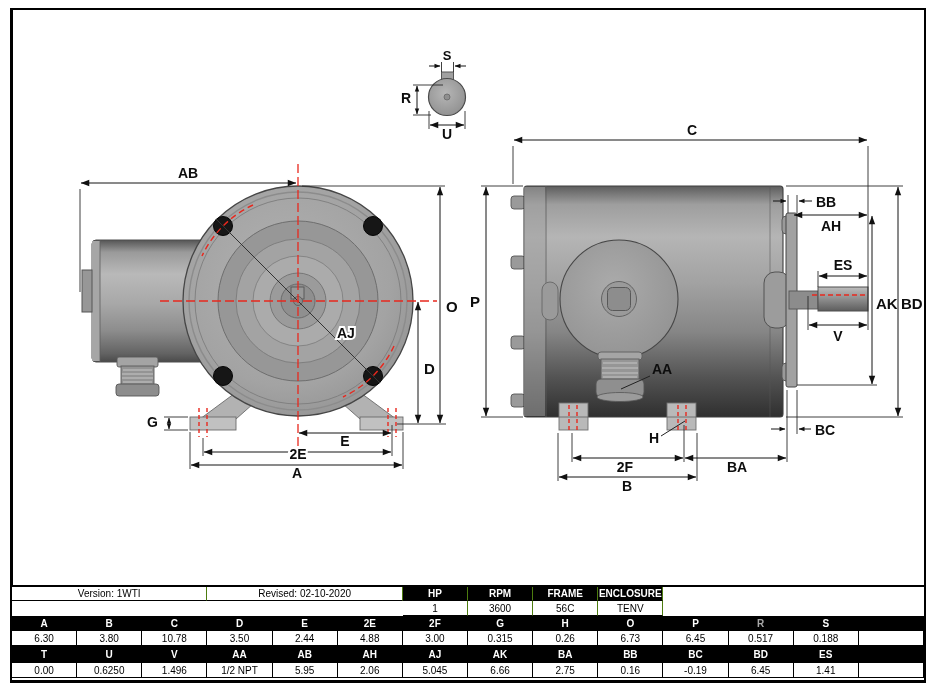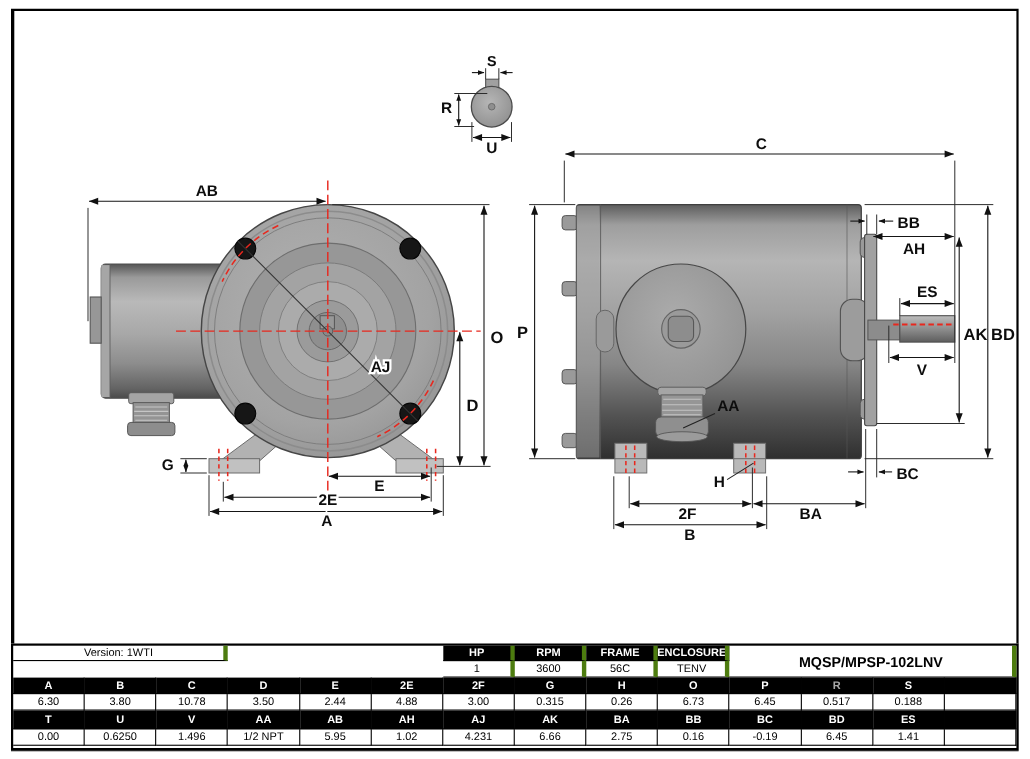--- a/index.html
+++ b/index.html
@@ -8,21 +8,21 @@
   #frame{position:absolute;left:10px;top:8px;width:916px;height:675px;
          border:2px solid #000;border-left-width:3px;box-sizing:border-box;}
   #drawing{position:absolute;left:0;top:0;}
   
   #spec-table{position:absolute;left:10px;top:585px;width:916px;height:97px;
               border:2px solid #000;box-sizing:border-box;background:#fff;}
   .tgrid{display:grid;grid-template-columns:repeat(14,1fr);}
   #info-grid{grid-template-rows:14px 15px;}
   #dim-grid{grid-template-rows:15px 15px 17px auto;height:62px;}
   .cell{display:flex;align-items:center;justify-content:center;
-        border-right:4px solid #4d7c0f;border-bottom:1px solid #000;
+        border-right:1px solid #4d7c0f;border-bottom:1px solid #000;
         font-size:10px;color:#000;overflow:hidden;white-space:nowrap;}
   .hdr{background:#000;color:#fff;font-weight:700;}
   .c-version{grid-column:1/span 3;}
   .c-revised{grid-column:4/span 3;}
   .c-hp{grid-column:7;} .c-rpm{grid-column:8;} .c-frame{grid-column:9;} .c-encl{grid-column:10;}
   .c-model{grid-column:11/span 4;grid-row:1/span 2;font-weight:700;font-size:13px;}
   .c-disc{grid-column:1/span 6;grid-row:2;font-size:7.2px;}
   .c-v1{grid-column:7;grid-row:2;} .c-v2{grid-column:8;grid-row:2;}
   .c-v3{grid-column:9;grid-row:2;} .c-v4{grid-column:10;grid-row:2;}
   .dcell{display:flex;align-items:center;justify-content:center;
@@ -270,25 +270,25 @@
 
       <line x1="650" y1="376" x2="621" y2="389" stroke="#222" stroke-width="1"></line>
       <text x="652" y="374" font-size="14">AA</text>
     </g>
   </svg>
   </div>
 
   <div id="spec-table">
     <div id="info-grid" class="tgrid">
       <div class="cell c-version">Version: 1WTI</div>
+      <div class="cell c-revised">Revised: 02-10-2020</div>
       <div class="cell hdr c-hp">HP</div>
       <div class="cell hdr c-rpm">RPM</div>
       <div class="cell hdr c-frame">FRAME</div>
       <div class="cell hdr c-encl">ENCLOSURE</div>
-      <div class="cell c-model">MQSP/MPSP-102LNV</div>
       <div class="cell c-v1">1</div>
       <div class="cell c-v2">3600</div>
       <div class="cell c-v3">56C</div>
       <div class="cell c-v4">TENV</div>
     </div>
     <div id="dim-grid" class="tgrid">
         <div class="dcell dhead">A</div>
         <div class="dcell dhead">B</div>
         <div class="dcell dhead">C</div>
         <div class="dcell dhead">D</div>
@@ -328,22 +328,22 @@
         <div class="dcell dhead">BB</div>
         <div class="dcell dhead">BC</div>
         <div class="dcell dhead">BD</div>
         <div class="dcell dhead">ES</div>
         <div class="dcell dhead"></div>
         <div class="dcell dval">0.00</div>
         <div class="dcell dval">0.6250</div>
         <div class="dcell dval">1.496</div>
         <div class="dcell dval">1/2 NPT</div>
         <div class="dcell dval">5.95</div>
-        <div class="dcell dval">1.02</div>
-        <div class="dcell dval">4.231</div>
+        <div class="dcell dval">2.06</div>
+        <div class="dcell dval">5.045</div>
         <div class="dcell dval">6.66</div>
         <div class="dcell dval">2.75</div>
         <div class="dcell dval">0.16</div>
         <div class="dcell dval">-0.19</div>
         <div class="dcell dval">6.45</div>
         <div class="dcell dval">1.41</div>
         <div class="dcell dval"></div>
       </div>
   </div>
 </div>

